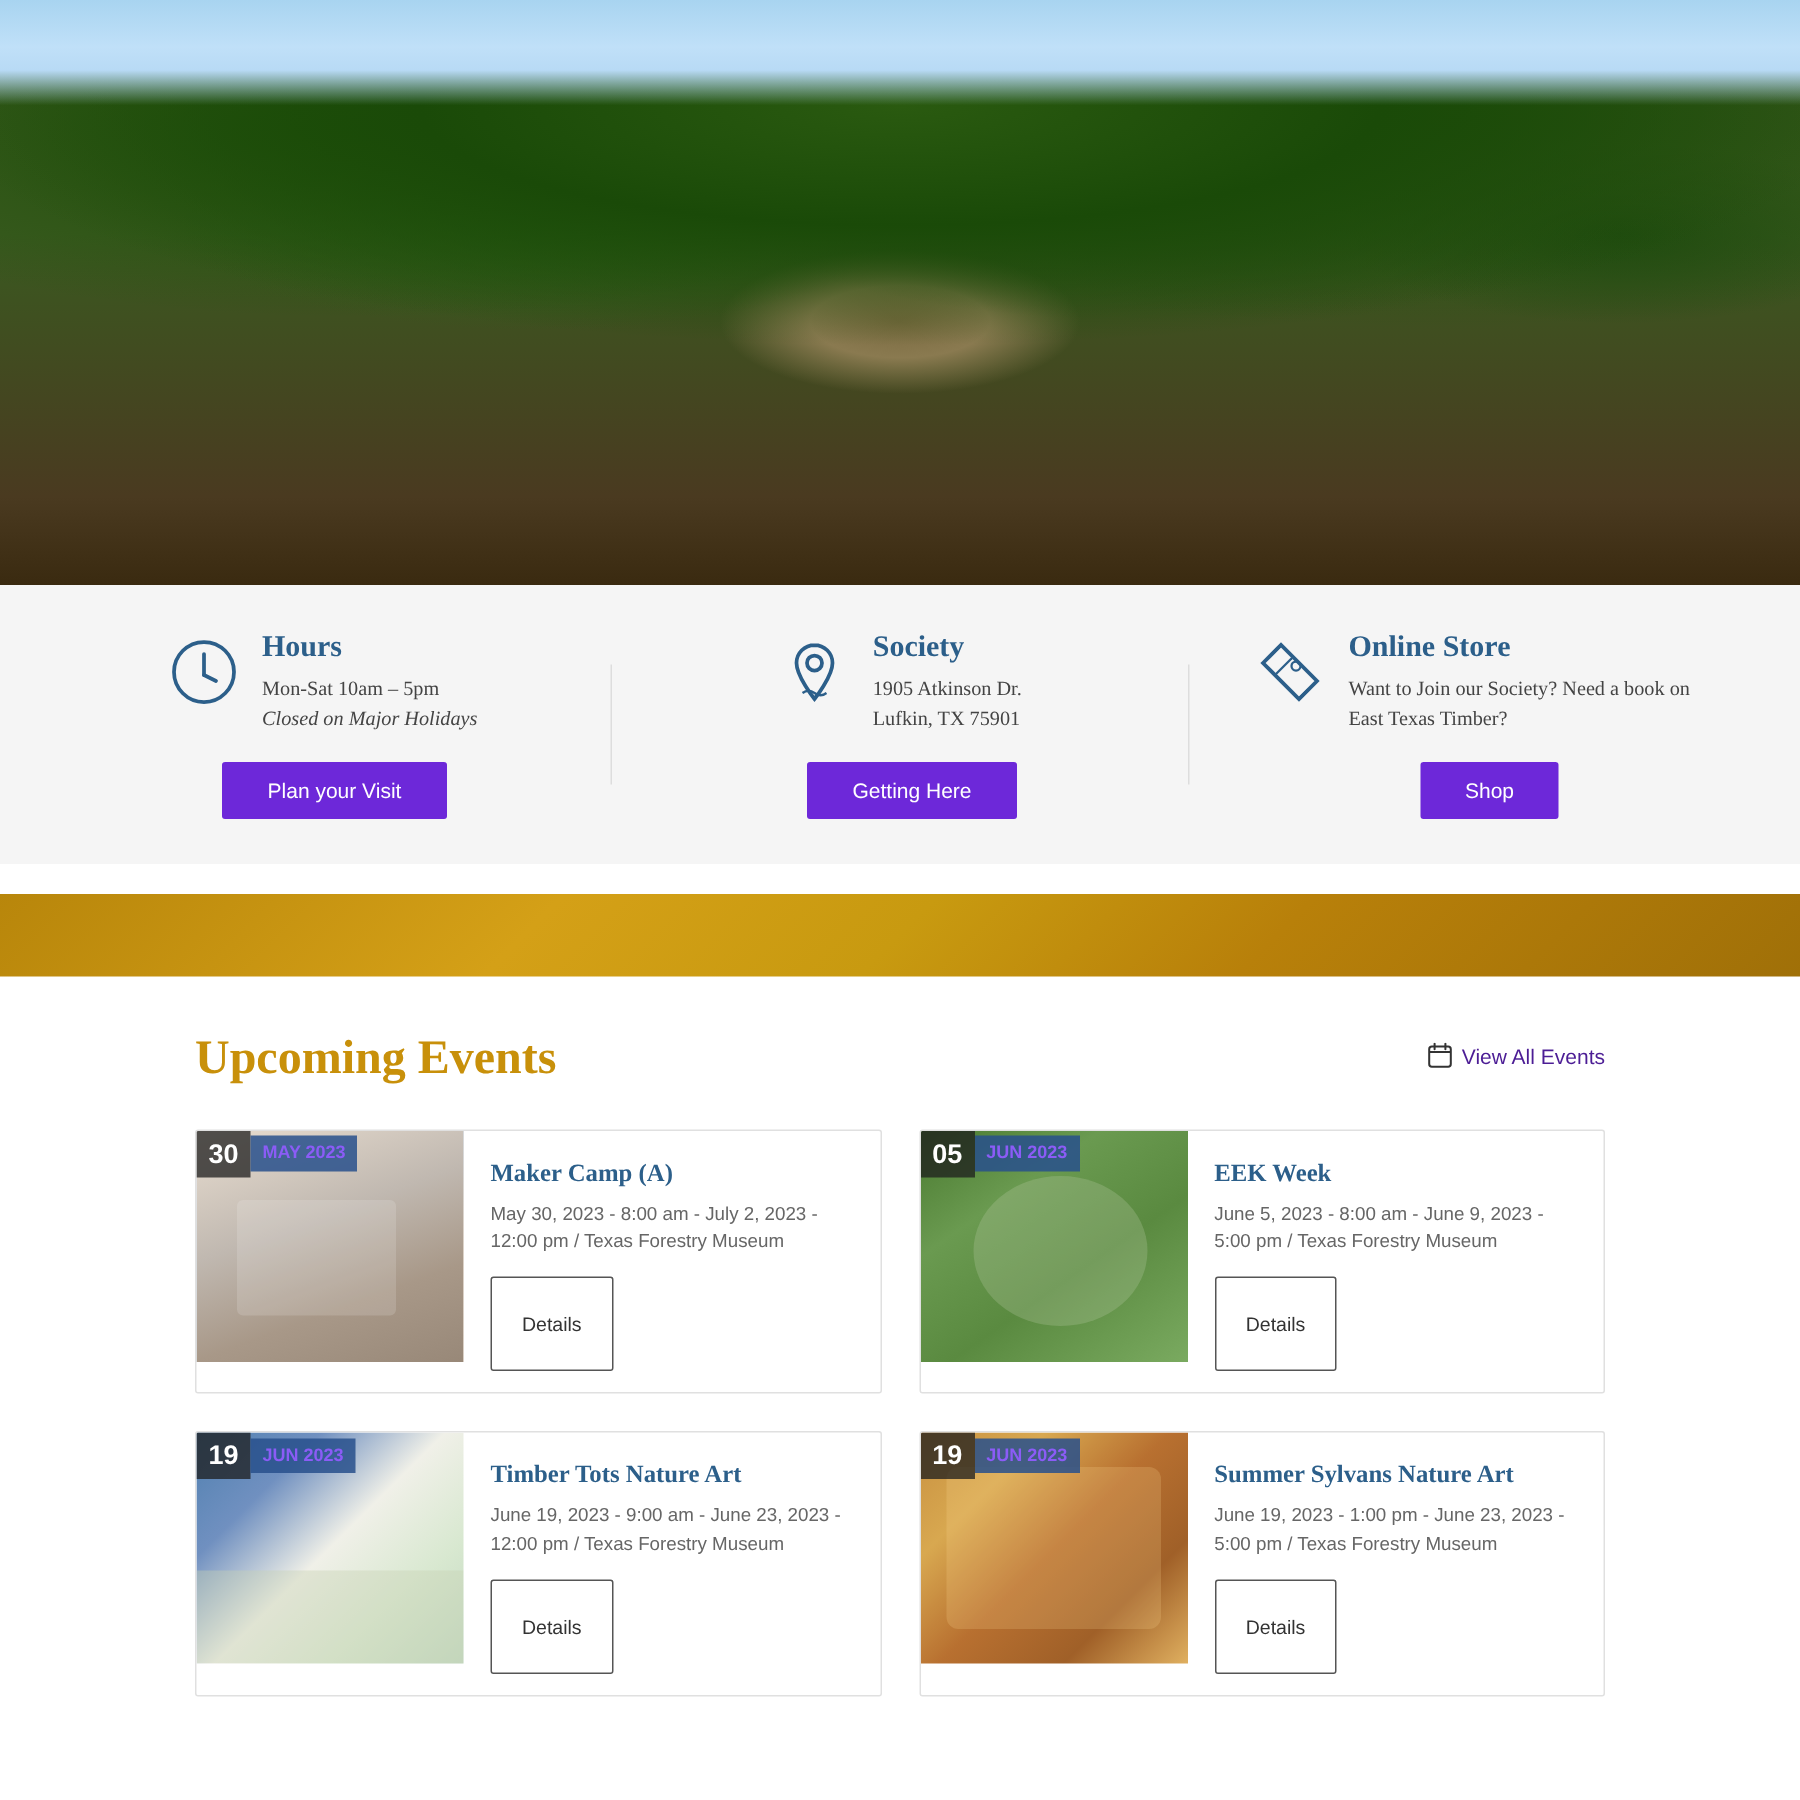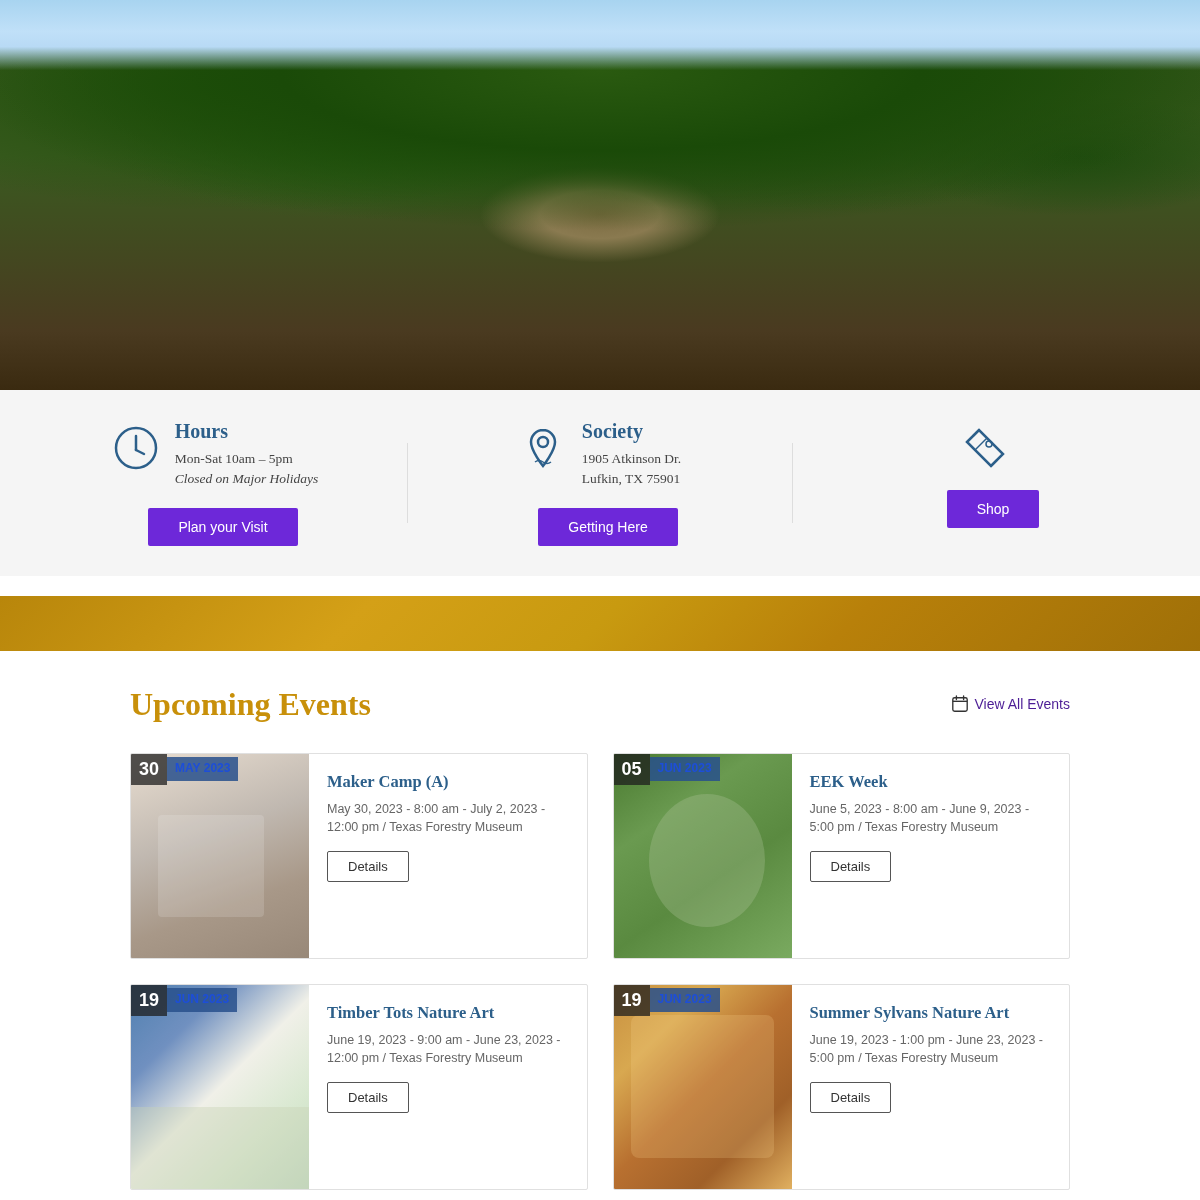--- a/index.html
+++ b/index.html
@@ -149,21 +149,21 @@
       align-items: flex-start;
       gap: 0;
       border: 1px solid #e0e0e0;
       border-radius: 2px;
       overflow: hidden;
     }
     .event-img-wrap {
       position: relative;
       width: 178px;
       min-width: 178px;
-      height: 204px;
+      height: 154px;
       flex-shrink: 0;
     }
     
     .event-img-maker {
       background: linear-gradient(135deg, #c8d0d8 0%, #a0b0c0 30%, #8090a0 60%, #d0c8c0 100%);
       width: 100%;
       height: 100%;
     }
     .event-date-badge {
       position: absolute;
@@ -178,21 +178,21 @@
       background: rgba(30,30,30,0.75);
       color: #fff;
       font-size: 18px;
       font-weight: bold;
       padding: 4px 8px;
       font-family: Arial, sans-serif;
       line-height: 1.3;
     }
     .badge-month {
       background: rgba(40,80,140,0.85);
-      color: #1d4ed8;
+      color: #8b5cf6;
       font-size: 12px;
       font-weight: bold;
       padding: 4px 8px;
       font-family: Arial, sans-serif;
       line-height: 1.3;
     }
     .event-content {
       padding: 18px 18px 14px;
       flex: 1;
     }
@@ -207,21 +207,21 @@
       font-size: 12.5px;
       color: #666;
       font-family: Arial, sans-serif;
       line-height: 1.5;
       margin-bottom: 14px;
     }
     .btn-details {
       border: 1px solid #555;
       background: #fff;
       color: #333;
-      padding: 7px 20px;
+      padding: 23px 20px;
       font-size: 13px;
       font-family: Arial, sans-serif;
       cursor: pointer;
       border-radius: 2px;
     }
 
     
     .info-divider {
       width: 1px;
       background: #ddd;
@@ -281,20 +281,24 @@
   <div class="info-section">
     <div class="info-top">
       <div class="info-icon">
         <svg viewBox="0 0 48 48" fill="none" xmlns="http://www.w3.org/2000/svg">
           <path d="M6 18 L18 6 L42 30 L30 42 L6 18Z" stroke="#2c5f8a" stroke-width="2.5" fill="none"></path>
           <path d="M18 6 L12 12" stroke="#2c5f8a" stroke-width="2" stroke-linecap="round"></path>
           <path d="M30 42 L36 36" stroke="#2c5f8a" stroke-width="2" stroke-linecap="round"></path>
           <circle cx="28" cy="20" r="3" stroke="#2c5f8a" stroke-width="1.5"></circle>
           <line x1="15" y1="25" x2="25" y2="15" stroke="#2c5f8a" stroke-width="1.5" stroke-linecap="round"></line>
         </svg>
+      </div>
+      <div class="info-text">
+        <h3>Online Store</h3>
+        <p>Want to Join our Society?  Need a book on East Texas Timber?</p>
       </div>
     </div>
     <button class="btn-orange">Shop</button>
   </div>
 
 </div>
 
 <div class="gold-bar"></div>
 
 <div class="events-section">

